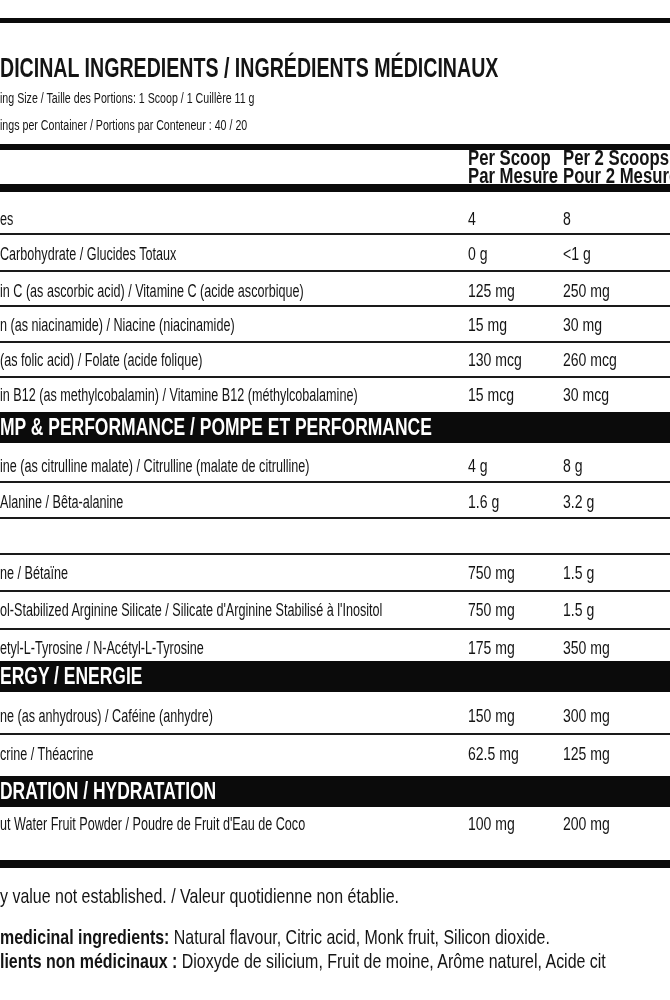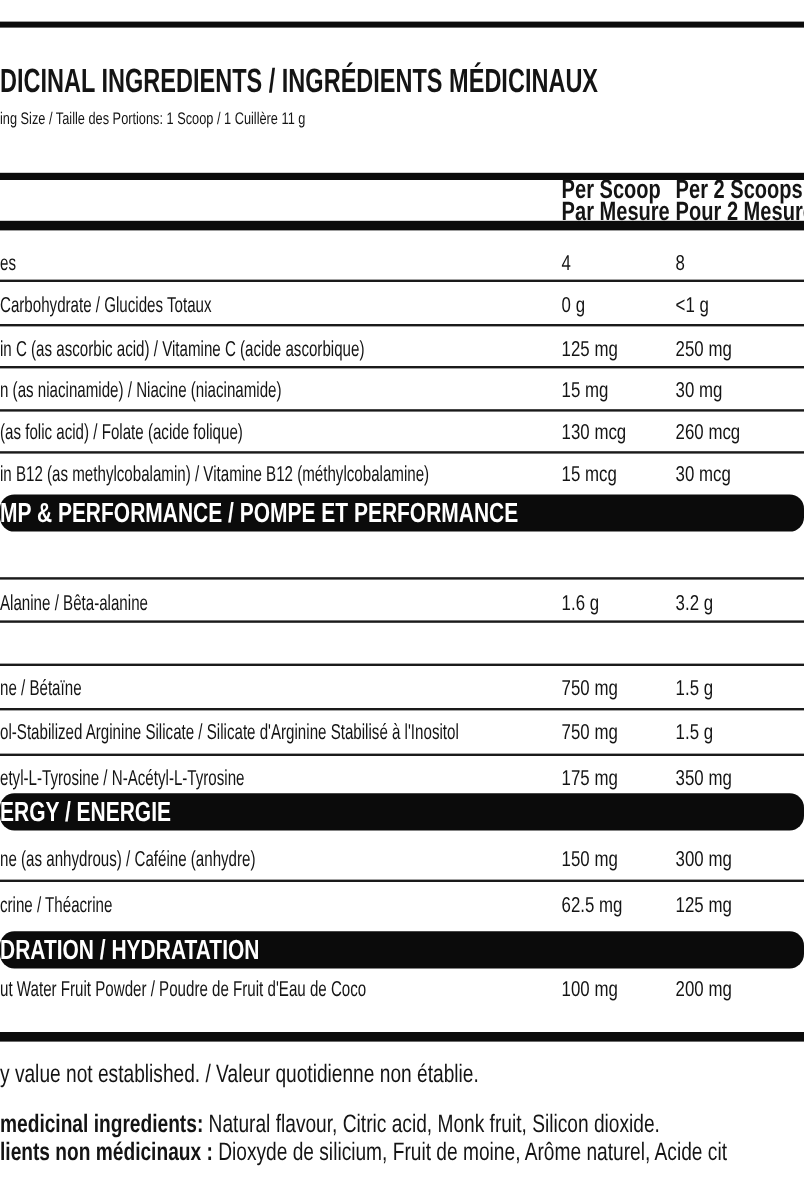--- a/index.html
+++ b/index.html
@@ -30,21 +30,21 @@
   .colhead .cond { transform: scaleX(0.76); }
 
   .row { position: absolute; left: 0; width: 594px; height: 22px; line-height: 22px; font-size: 18px; }
   .row .name { position: absolute; left: 0; top: 0; }
   .row .val  { position: absolute; top: 0; }
   .row .v1   { left: 468px; }
   .row .v2   { left: 563px; }
 
   .secbar {
     position: absolute; left: 0; width: 670px; height: 31px; background: #0b0b0b;
-    color: #ffffff; font-size: 23px; font-weight: 700; line-height: 31px; border-radius: 12px;
+    color: #ffffff; font-size: 23px; font-weight: 700; line-height: 31px;
   }
   .secbar .cond { transform: scaleX(0.76); }
 
   .footline { position: absolute; left: 0; height: 24px; line-height: 24px; font-size: 21px; white-space: nowrap; }
   .footline .cond { transform: scaleX(0.76); }
   .b { font-weight: 700; }
 </style>
 </head>
 <body>
 
@@ -52,20 +52,23 @@
 
   <div class="rule" style="top:18px;height:5px"></div>
 
   <div class="title">
     <span class="cond">DICINAL INGREDIENTS / INGRÉDIENTS MÉDICINAUX</span>
   </div>
 
   <div class="servline" style="top:85px">
     <span class="cond" style="transform:scaleX(0.76)">ing Size / Taille des Portions: 1 Scoop / 1 Cuillère 11 g</span>
   </div>
+  <div class="servline" style="top:112px">
+    <span class="cond" style="transform:scaleX(0.76)">ings per Container / Portions par Conteneur : 40 / 20</span>
+  </div>
 
   <div class="rule" style="top:144px;height:6px"></div>
 
   <div class="colhead" style="left:468px">
     <span class="cond">Per Scoop</span><br>
     <span class="cond">Par Mesure</span>
   </div>
   <div class="colhead" style="left:563px">
     <span class="cond">Per 2 Scoops</span><br>
     <span class="cond">Pour 2 Mesures</span>
@@ -111,20 +114,25 @@
   <div class="row" style="top:384px">
     <span class="name cond">in B12 (as methylcobalamin) / Vitamine B12 (méthylcobalamine)</span>
     <span class="val v1 condv">15 mcg</span>
     <span class="val v2 condv">30 mcg</span>
   </div>
 
   <div class="secbar" style="top:412px">
     <span class="cond">MP &amp; PERFORMANCE / POMPE ET PERFORMANCE</span>
   </div>
 
+  <div class="row" style="top:455px">
+    <span class="name cond">ine (as citrulline malate) / Citrulline (malate de citrulline)</span>
+    <span class="val v1 condv">4 g</span>
+    <span class="val v2 condv">8 g</span>
+  </div>
   <div class="hr" style="top:481px"></div>
 
   <div class="row" style="top:491px">
     <span class="name cond">Alanine / Bêta-alanine</span>
     <span class="val v1 condv">1.6 g</span>
     <span class="val v2 condv">3.2 g</span>
   </div>
   <div class="hr" style="top:517px"></div>
 
   <div class="hr" style="top:553px"></div>

